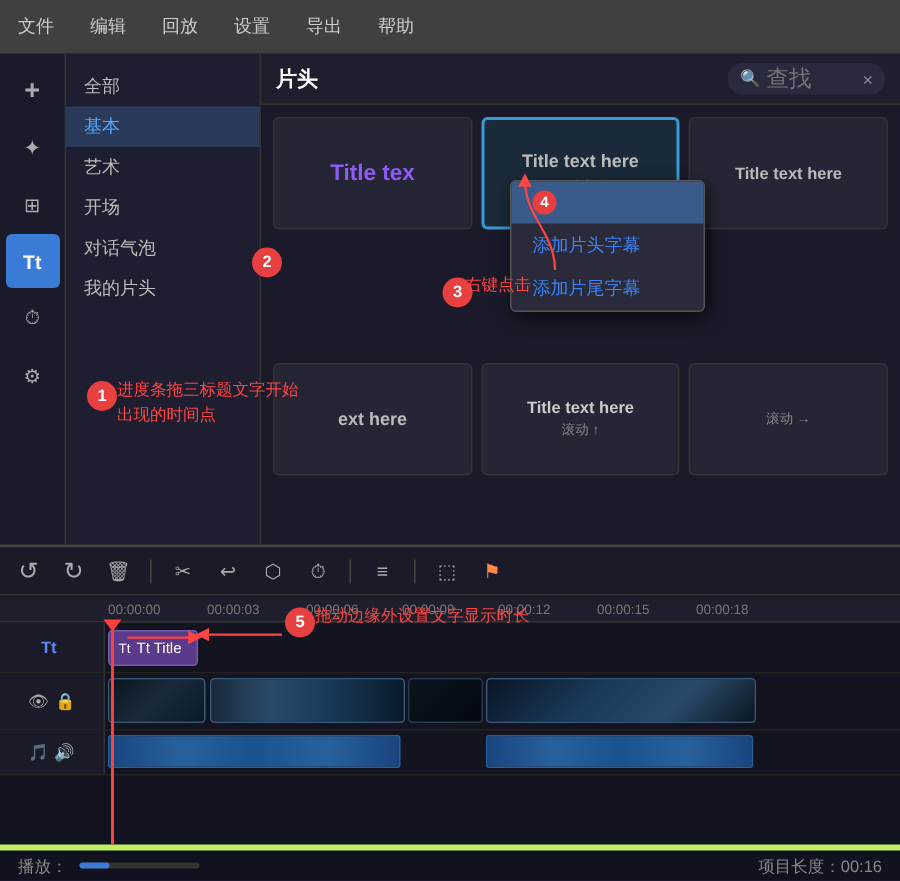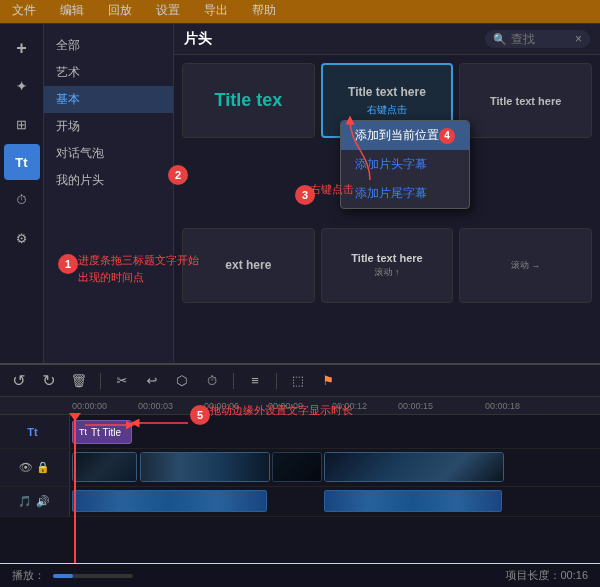--- a/index.html
+++ b/index.html
@@ -9,22 +9,23 @@
       background: #1a1a2e;
       font-family: 'Microsoft YaHei', SimHei, Arial, sans-serif;
       font-size: 12px;
       color: #ccc;
       overflow: hidden;
     }
 
     
     .menu-bar {
       display: flex;
-      background: #a16207;
-      height: 24px;
+      align-items: center;
+      background: #404040;
+      height: 36px;
       padding: 0 8px;
       gap: 16px;
       border-bottom: 1px solid #333;
     }
     .menu-item {
       font-size: 12px;
       color: #ccc;
       cursor: pointer;
       padding: 2px 4px;
     }
@@ -109,21 +110,21 @@
       background: #2a2a3e;
       border-radius: 12px;
       padding: 2px 8px;
       gap: 4px;
     }
     .search-box input {
       background: transparent;
       border: none;
       outline: none;
       color: #ccc;
-      font-size: 12px;
+      font-size: 15px;
       width: 60px;
     }
     .search-close {
       color: #888;
       cursor: pointer;
       font-size: 12px;
     }
 
     
     .template-grid {
@@ -355,21 +356,21 @@
 
     
     .status-bar {
       height: 24px;
       background: #111120;
       display: flex;
       align-items: center;
       padding: 0 12px;
       font-size: 11px;
       color: #888;
-      border-top: 1px solid #bef264;
+      border-top: 4px solid #bef264;
       justify-content: space-between;
     }
     .status-progress {
       display: flex;
       align-items: center;
       gap: 8px;
     }
     .progress-bar {
       width: 80px;
       height: 4px;
@@ -417,42 +418,42 @@
       <div class="sidebar-icon" style="font-size:18px; font-weight:bold; color:#aaa;">+</div>
       <div class="sidebar-icon" style="font-size:14px;">✦</div>
       <div class="sidebar-icon" style="font-size:13px;">⊞</div>
       <div class="sidebar-icon active" style="font-size:13px; font-weight:bold;">Tt</div>
       <div class="sidebar-icon" style="font-size:13px;">⏱</div>
       <div class="sidebar-icon" style="font-size:13px;">⚙</div>
     </div>
 
     <div class="category-panel">
       <div class="category-item">全部</div>
+      <div class="category-item active">基本</div>
       <div class="category-item">艺术</div>
-      <div class="category-item active">基本</div>
       <div class="category-item">开场</div>
       <div class="category-item">对话气泡</div>
       <div class="category-item">我的片头</div>
     </div>
 
     <div class="content-area">
 
       <div class="content-header">
         <span class="content-title">片头</span>
         <div class="search-box">
           <span style="font-size:11px; color:#888;">🔍</span>
           <input type="text" placeholder="查找" style="">
           <span class="search-close">×</span>
         </div>
       </div>
 
       <div class="template-grid">
 
         <div class="template-card" style="font-size:13px; color:#bbb; flex-direction:column; justify-content:center;">
-          <span style="font-weight:bold; font-size:18px; color:#14b8a6;text-align:center;">Title tex</span>
+          <span style="font-weight:bold; font-size:15px; color:#8b5cf6;text-align:center;">Title tex</span>
         </div>
 
         <div class="template-card selected" style="flex-direction:column; background:#1a2a3a;">
           <span style="font-weight:bold; font-size:12px; color:#bbb;">Title text here</span>
           <span style="font-size:10px; color:#4af; margin-top:4px;">右键点击</span>
         </div>
 
         <div class="template-card" style="flex-direction:column;">
           <span style="font-weight:bold; font-size:11px; color:#bbb;">Title text here</span>
         </div>
@@ -477,21 +478,20 @@
 
         <div class="template-card" style="flex-direction:column;">
           <span style="font-size:9px; color:#888;">滚动 ↓</span>
         </div>
       </div>
     </div>
   </div>
 
   <div class="context-menu">
     <div class="context-menu-item">
-      <span>添加到当前位置</span>
       <span style="background:#e84040; color:#fff; border-radius:50%; width:16px; height:16px; display:flex; align-items:center; justify-content:center; font-size:10px; font-weight:bold;">4</span>
     </div>
     <div class="context-menu-item">添加片头字幕</div>
     <div class="context-menu-item">添加片尾字幕</div>
   </div>
 
   <div class="annotation" style="left:58px; top:254px;">1</div>
   <div class="annotation-text" style="left:78px; top:252px; line-height:1.5;">进度条拖三标题文字开始<br>出现的时间点</div>
 
   <div class="annotation" style="left:168px; top:165px;">2</div>
@@ -535,21 +535,21 @@
       <div class="tl-btn" style="font-size:13px; color:#ff8844;">⚑</div>
     </div>
 
     <div class="timeline-ruler">
       <span class="ruler-mark" style="left:72px;">00:00:00</span>
       <span class="ruler-mark" style="left:138px;">00:00:03</span>
       <span class="ruler-mark" style="left:204px;">00:00:06</span>
       <span class="ruler-mark" style="left:268px;">00:00:09</span>
       <span class="ruler-mark" style="left:332px;">00:00:12</span>
       <span class="ruler-mark" style="left:398px;">00:00:15</span>
-      <span class="ruler-mark" style="left:464px;margin-left:21px;">00:00:18</span>
+      <span class="ruler-mark" style="left:464px;">00:00:18</span>
     </div>
 
     <div class="timeline-tracks">
 
       <div class="playhead" style="left:74px;">
         <div class="playhead-top"></div>
       </div>
 
       <div class="track-row" style="height:34px;">
         <div class="track-label">

